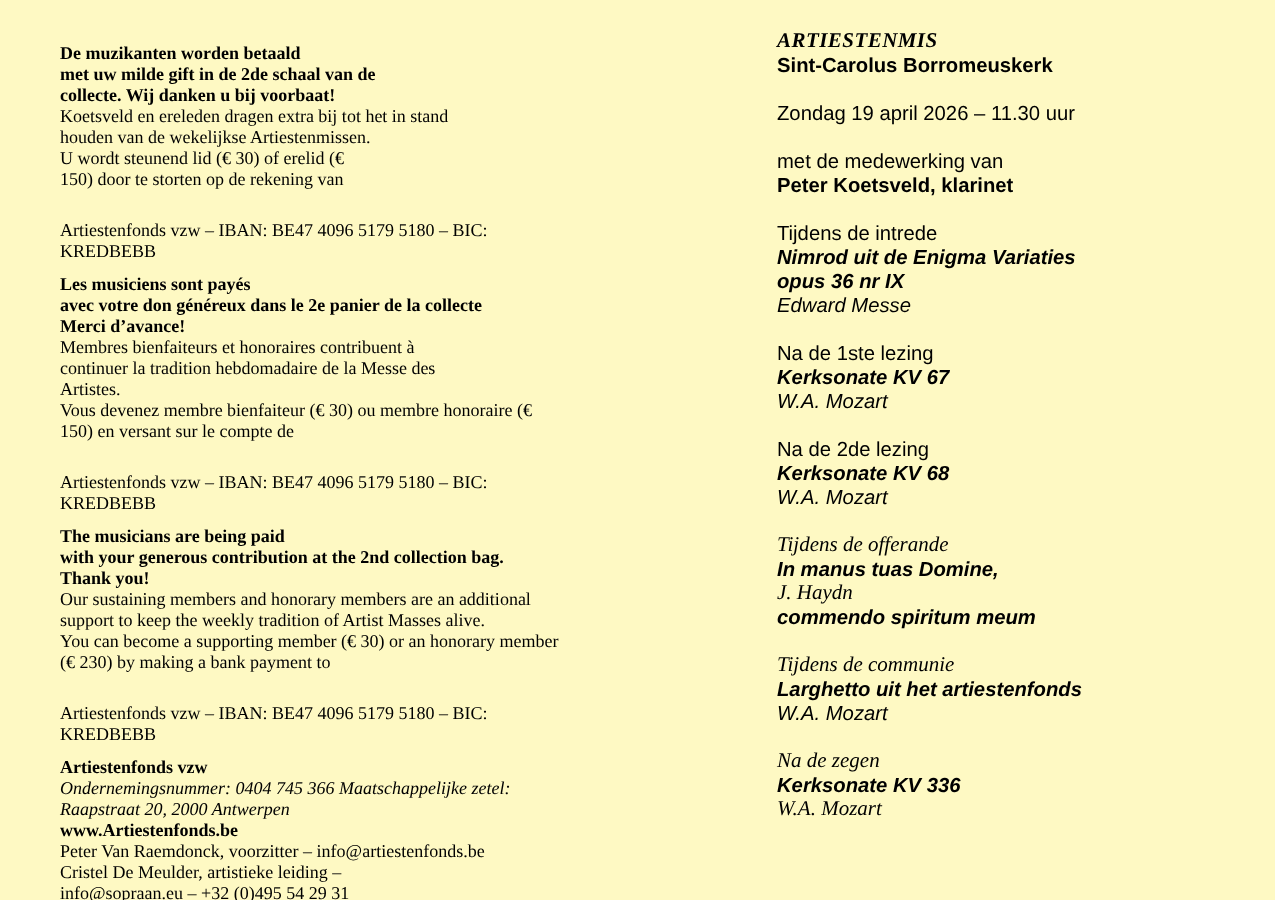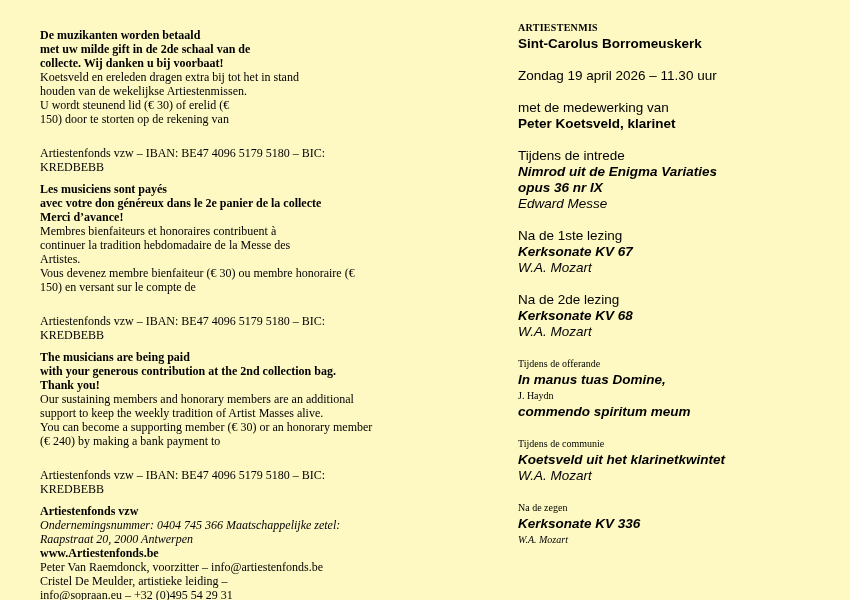--- a/index.html
+++ b/index.html
@@ -25,21 +25,21 @@
   .col-left .block { margin: 0 0 8px 0; }
   .col-left .acct-first { margin-top: 20px; }
 
   
   .col-right {
     position: absolute; left: 518px; top: 20px; width: 320px;
     font-family: "Liberation Sans", sans-serif;
     font-size: 13.5px; line-height: 16px;
   }
   .col-right .rblock { margin: 0 0 16px 0; }
-  .col-right .serif { font-size: 10px; }
+  .col-right .serif { font-size: 14px; font-style: italic; }
   .rtitle { font-size: 13.5px; letter-spacing: 0.3px; }
 </style>
 </head>
 <body>
 
 <main class="page">
 
   <section class="col-left">
 
     <div class="block">
@@ -67,21 +67,21 @@
       <span class="line">KREDBEBB</span>
     </div>
 
     <div class="block">
       <span class="line b">The musicians are being paid</span>
       <span class="line b">with your generous contribution at the 2nd collection bag.</span>
       <span class="line b">Thank you!</span>
       <span class="line">Our sustaining members and honorary members are an additional</span>
       <span class="line">support to keep the weekly tradition of Artist Masses alive.</span>
       <span class="line">You can become a supporting member (€ 30) or an honorary member</span>
-      <span class="line">(€ 240) by making a bank payment to</span>
+      <span class="line">(€ 230) by making a bank payment to</span>
       <span class="line acct-first">Artiestenfonds vzw – IBAN: BE47 4096 5179 5180 – BIC:</span>
       <span class="line">KREDBEBB</span>
     </div>
 
     <div class="block">
       <span class="line b">Artiestenfonds vzw</span>
       <span class="line i">Ondernemingsnummer: 0404 745 366 Maatschappelijke zetel:</span>
       <span class="line i">Raapstraat 20, 2000 Antwerpen</span>
       <span class="line b">www.Artiestenfonds.be</span>
       <span class="line">Peter Van Raemdonck, voorzitter – info@artiestenfonds.be</span>
@@ -128,21 +128,21 @@
 
     <div class="rblock">
       <span class="line serif">Tijdens de offerande</span>
       <span class="line b i">In manus tuas Domine,</span>
       <span class="line serif">J. Haydn</span>
       <span class="line b i">commendo spiritum meum</span>
     </div>
 
     <div class="rblock">
       <span class="line serif">Tijdens de communie</span>
-      <span class="line b i">Koetsveld uit het klarinetkwintet</span>
+      <span class="line b i">Larghetto uit het artiestenfonds</span>
       <span class="line i">W.A. Mozart</span>
     </div>
 
     <div class="rblock">
       <span class="line serif">Na de zegen</span>
       <span class="line b i">Kerksonate KV 336</span>
       <span class="line serif i">W.A. Mozart</span>
     </div>
 
   </section>

